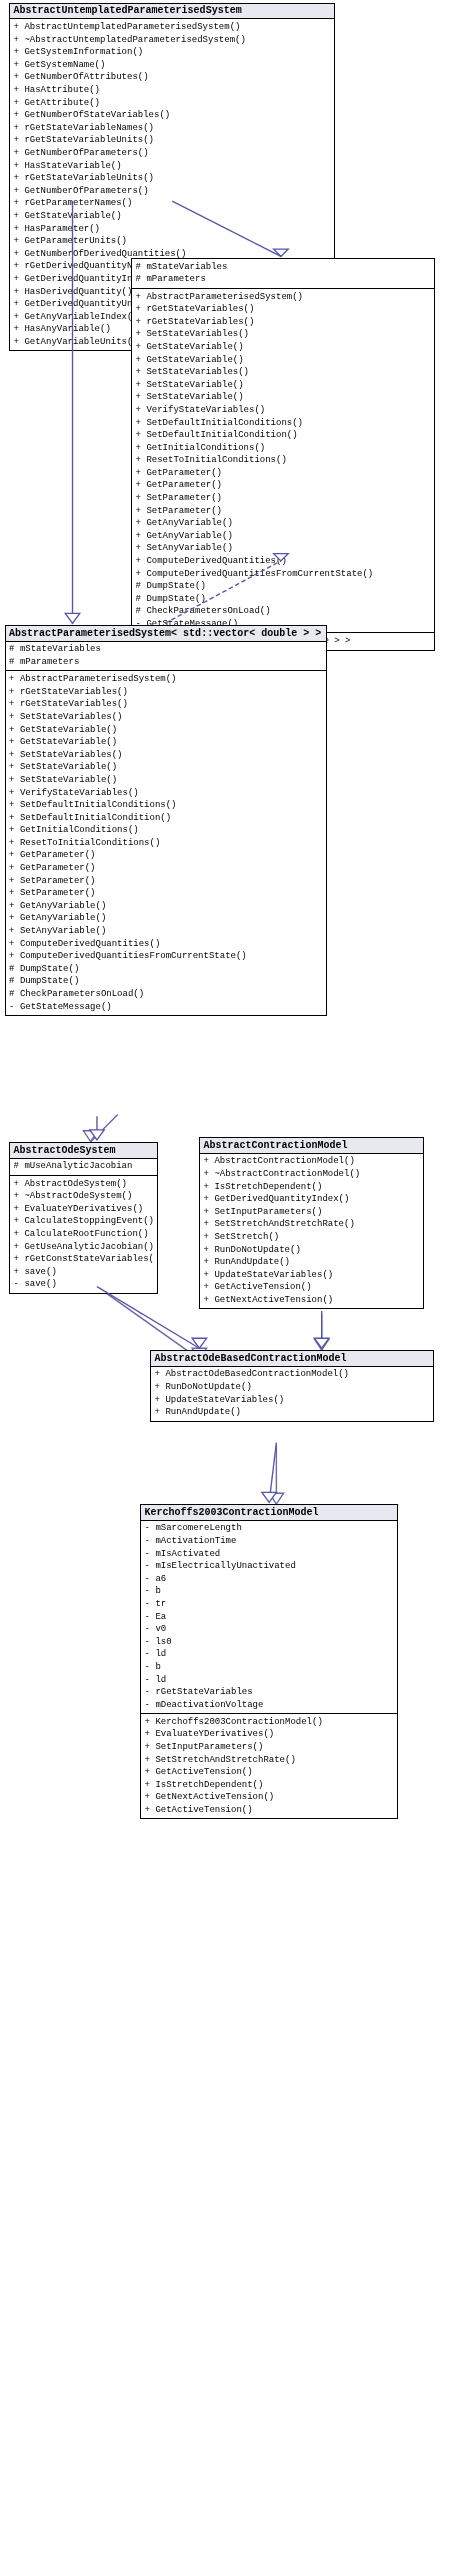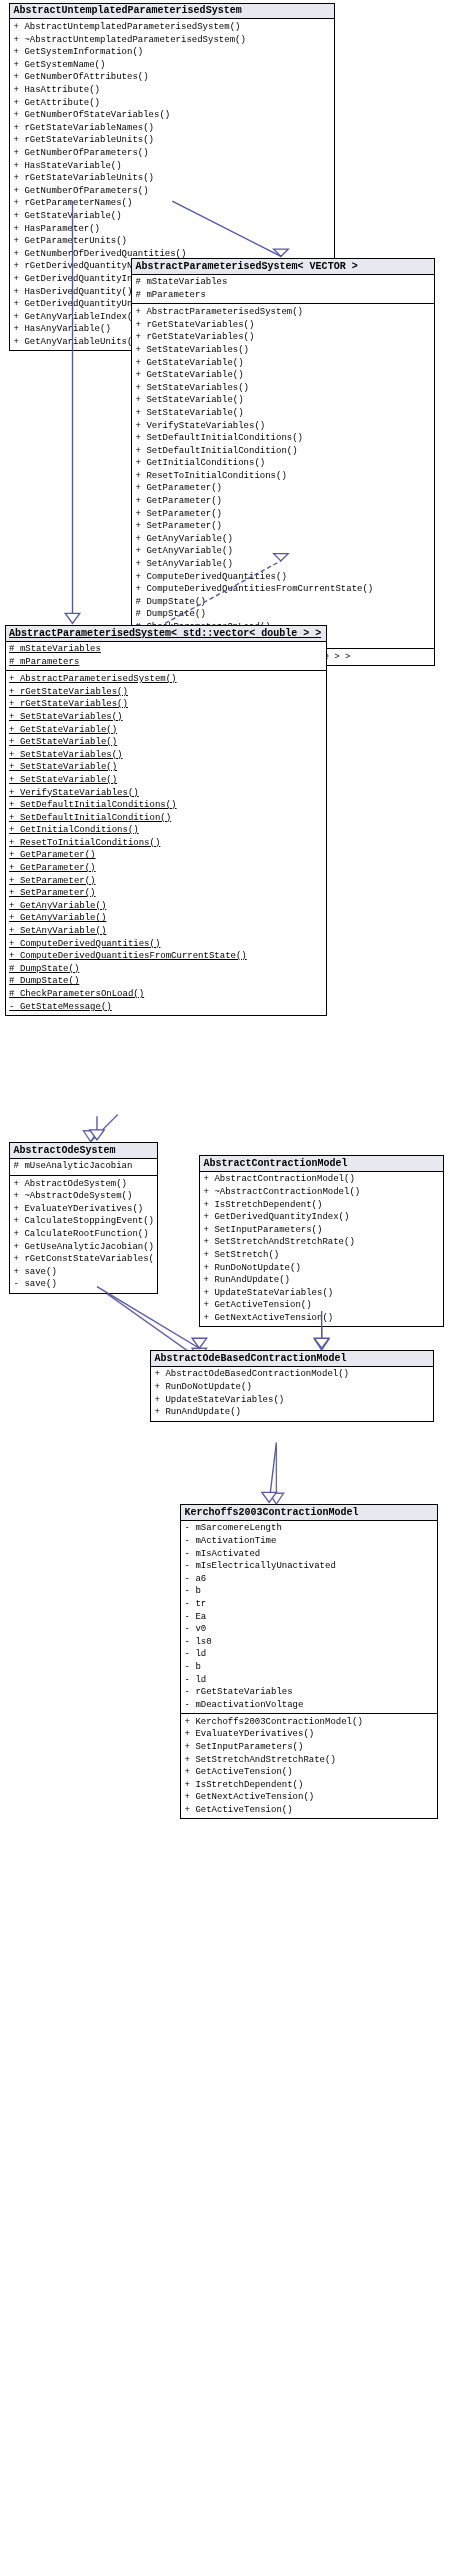--- a/index.html
+++ b/index.html
@@ -128,23 +128,20 @@
       <div>+ GetDerivedQuantityIndex()</div>
       <div>+ HasDerivedQuantity()</div>
       <div>+ GetDerivedQuantityUnits()</div>
       <div>+ GetAnyVariableIndex()</div>
       <div>+ HasAnyVariable()</div>
       <div>+ GetAnyVariableUnits()</div>
     </div>
   </div>
 
   <div class="uml-box" style="left:131px; top:258px; width:304px;">
-    <div class="box-title">
-      <span>AbstractParameterisedSystem&lt; VECTOR &gt;</span>
-    </div>
     <div class="section">
       <div># mStateVariables</div>
       <div># mParameters</div>
     </div>
     <div class="section">
       <div>+ AbstractParameterisedSystem()</div>
       <div>+ rGetStateVariables()</div>
       <div>+ rGetStateVariables()</div>
       <div>+ SetStateVariables()</div>
       <div>+ GetStateVariable()</div>
@@ -169,21 +166,21 @@
       <div># DumpState()</div>
       <div># DumpState()</div>
       <div># CheckParametersOnLoad()</div>
       <div>- GetStateMessage()</div>
     </div>
     <div class="section" style="font-style:italic; font-size:9px; text-align:center;">
       <div>&lt; std::vector&lt; double &gt; &gt;</div>
     </div>
   </div>
 
-  <div class="uml-box" style="left:4.5px; top:625px; width:322px;text-decoration:underline;">
+  <div class="uml-box" style="left:4.5px; top:625px; width:322px;">
     <div class="box-title">
       <span>AbstractParameterisedSystem&lt; std::vector&lt; double &gt; &gt;</span>
     </div>
     <div class="section">
       <div># mStateVariables</div>
       <div># mParameters</div>
     </div>
     <div class="section">
       <div>+ AbstractParameterisedSystem()</div>
       <div>+ rGetStateVariables()</div>
@@ -228,21 +225,21 @@
       <div>+ EvaluateYDerivatives()</div>
       <div>+ CalculateStoppingEvent()</div>
       <div>+ CalculateRootFunction()</div>
       <div>+ GetUseAnalyticJacobian()</div>
       <div>+ rGetConstStateVariables()</div>
       <div>+ save()</div>
       <div>- save()</div>
     </div>
   </div>
 
-  <div class="uml-box" style="left:199px; top:1137px; width:245px;margin-top:18px;">
+  <div class="uml-box" style="left:199px; top:1137px; width:225px;">
     <div class="box-title">
       <span>AbstractContractionModel</span>
     </div>
     <div class="section">
       <div>+ AbstractContractionModel()</div>
       <div>+ ~AbstractContractionModel()</div>
       <div>+ IsStretchDependent()</div>
       <div>+ GetDerivedQuantityIndex()</div>
       <div>+ SetInputParameters()</div>
       <div>+ SetStretchAndStretchRate()</div>
@@ -260,21 +257,21 @@
       <span>AbstractOdeBasedContractionModel</span>
     </div>
     <div class="section">
       <div>+ AbstractOdeBasedContractionModel()</div>
       <div>+ RunDoNotUpdate()</div>
       <div>+ UpdateStateVariables()</div>
       <div>+ RunAndUpdate()</div>
     </div>
   </div>
 
-  <div class="uml-box" style="left:140px; top:1504px; width:258px;margin-left:40px;">
+  <div class="uml-box" style="left:140px; top:1504px; width:258px;">
     <div class="box-title">
       <span>Kerchoffs2003ContractionModel</span>
     </div>
     <div class="section">
       <div>- mSarcomereLength</div>
       <div>- mActivationTime</div>
       <div>- mIsActivated</div>
       <div>- mIsElectricallyUnactivated</div>
       <div>- a6</div>
       <div>- b</div>

